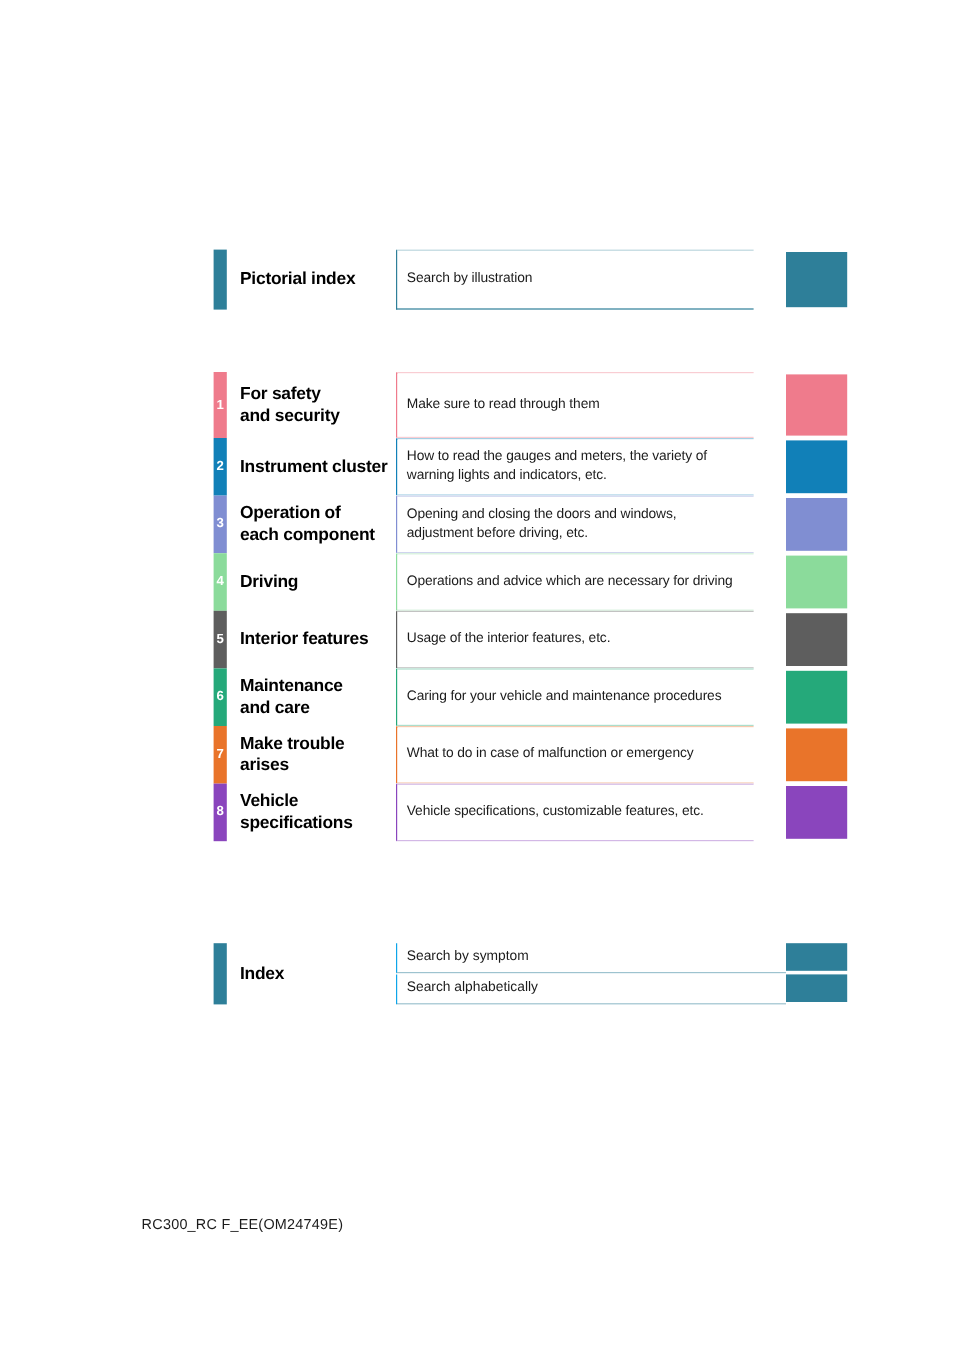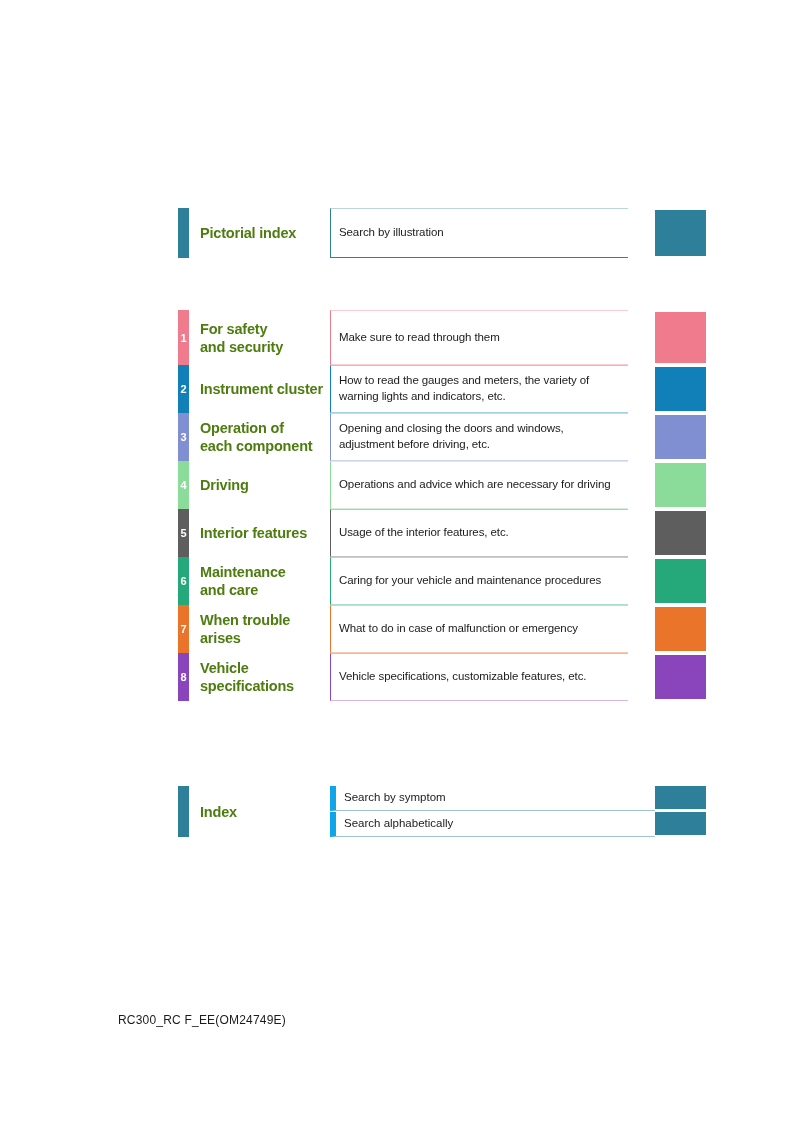--- a/index.html
+++ b/index.html
@@ -64,21 +64,21 @@
   
   .title {
     position: absolute;
     left: 22px;
     top: 50%;
     transform: translateY(-50%);
     width: 130px;
     font-size: 14.5px;
     font-weight: 700;
     line-height: 1.25;
-    color: #4d7c0f;
+    color: #000000;
     letter-spacing: -0.2px;
   }
 
   
   .desc {
     position: absolute;
     left: 152px;
     top: 0;
     bottom: 0;
     width: 298px;
@@ -121,21 +121,21 @@
   
   #index-block { top: 786px; }
   #index-block .row { height: 51px; }
   #index-block .tab { background: #2e7f99; }
   #index-block .sub {
     position: absolute;
     left: 152px;
     width: 325px;
     box-sizing: border-box;
     height: 25px;
-    border-left: 6px solid #0ea5e9;
+    border-left: 1px solid #0ea5e9;
     border-bottom: 1px solid #9dc3cf;
     background: #ffffff;
   }
   #index-block .sub:first-of-type { top: 0; border-top: 1px solid #9dc3cf; }
   #index-block .sub.second { top: 26px; }
   #index-block .sub p {
     margin: 0;
     position: absolute;
     left: 8px;
     top: 50%;
@@ -255,21 +255,21 @@
         <div class="desc" style="border-left-color: rgb(37, 169, 122); border-top-color: rgb(172, 222, 204); border-bottom-color: rgb(172, 222, 204);">
           <p>Caring for your vehicle and maintenance procedures</p>
         </div>
         <div class="swatch" style="background: rgb(37, 169, 122); top: 2px; bottom: 2px;"></div>
       </div>
       <div class="row" style="height: 48px;">
         <div class="tab" style="background: rgb(233, 116, 42);">
           <span class="num">7</span>
         </div>
         <div class="title">
-          <div>When trouble</div>
+          <div>Make trouble</div>
           <div>arises</div>
         </div>
         <div class="desc" style="border-left-color: rgb(233, 116, 42); border-top-color: rgb(247, 202, 174); border-bottom-color: rgb(247, 202, 174);">
           <p>What to do in case of malfunction or emergency</p>
         </div>
         <div class="swatch" style="background: rgb(233, 116, 42); top: 2px; bottom: 2px;"></div>
       </div>
       <div class="row" style="height: 48px;">
         <div class="tab" style="background: rgb(138, 69, 189);">
           <span class="num">8</span>

